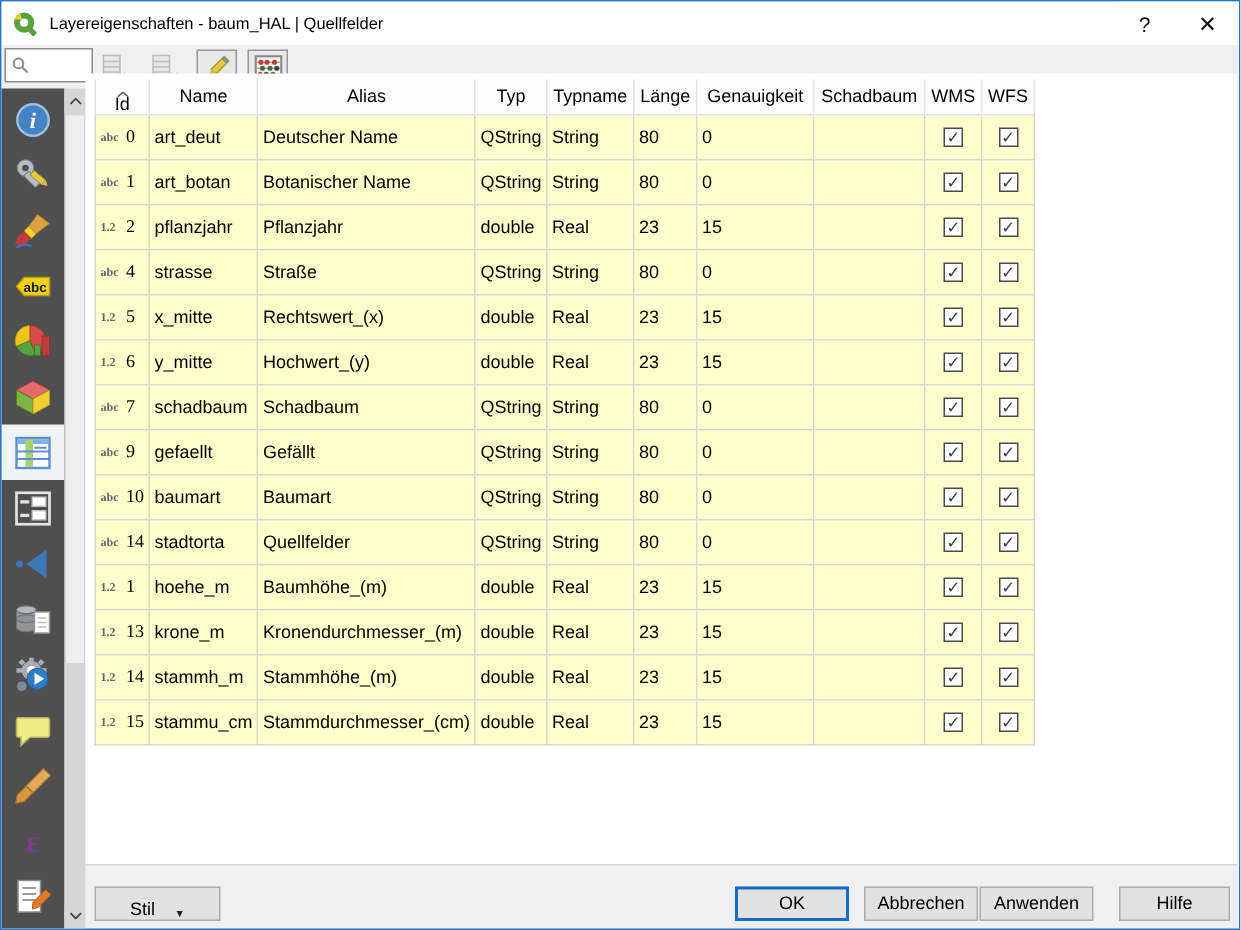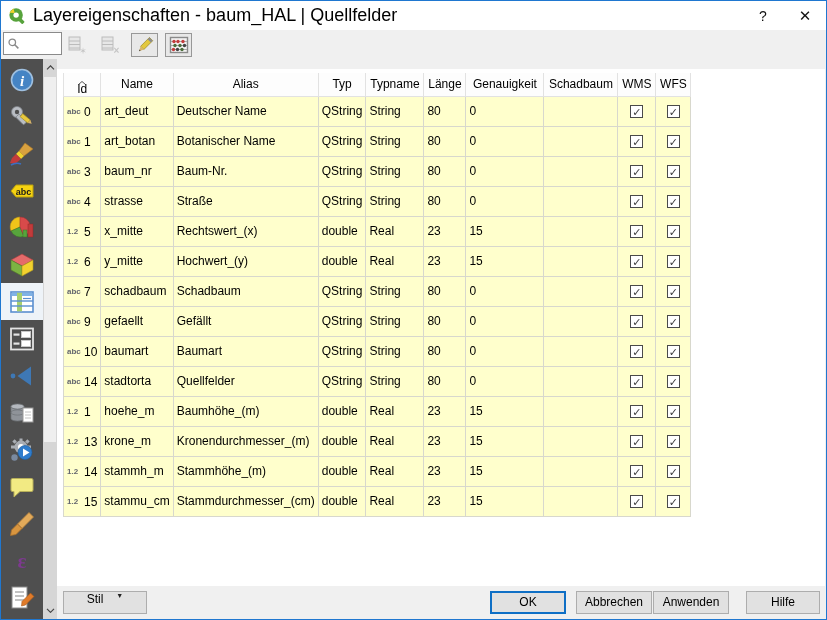--- a/index.html
+++ b/index.html
@@ -2,21 +2,21 @@
 <html><head>
 <meta charset="utf-8">
 <style>
   html,body{margin:0;padding:0;background:#fff;}
   *{box-sizing:border-box;}
   .win{position:relative;width:827px;height:620px;border:1px solid #1f77d0;background:#f0f0f0;
        font-family:"Liberation Sans",sans-serif;overflow:hidden;}
   
   .titlebar{position:absolute;left:0;top:0;right:0;height:29px;background:#fff;display:flex;align-items:center;}
   .app-icon{margin-left:7px;display:flex;align-items:center;}
-  .title{margin-left:7px;font-size:18px;color:#000;}
+  .title{margin-left:7px;font-size:11px;color:#000;}
   .winbtns{margin-left:auto;display:flex;height:100%;}
   .tb-btn{width:42px;height:100%;border:none;background:#fff;font-size:14px;color:#111;padding:0;cursor:pointer;}
   .tb-btn.close{font-size:15px;}
   
   .toolbar{position:absolute;left:0;top:29px;right:0;height:29px;background:#f0f0f0;}
   .searchbox{position:absolute;left:2px;top:2px;width:59px;height:23px;background:#fff;border:1px solid #8a8a8a;
              display:flex;align-items:center;padding-left:3px;}
   .searchbox input{border:none;outline:none;width:36px;font-size:11px;font-family:"Liberation Sans",sans-serif;background:transparent;}
   .tool{position:absolute;top:3px;width:27px;height:24px;padding:1px;background:transparent;border:1px solid transparent;
         display:flex;align-items:center;justify-content:center;cursor:pointer;}
@@ -26,37 +26,37 @@
   .side-item{width:42px;height:37px;border:none;background:transparent;display:flex;align-items:center;justify-content:center;
              padding:0;cursor:pointer;}
   .side-item.selected{background:#eef3f8;}
   .side-scroll{position:absolute;left:42px;top:58px;bottom:0;width:14px;background:#d6d6d6;}
   .scroll-arrow{position:absolute;left:0;width:14px;height:15px;display:flex;align-items:center;justify-content:center;
                 background:#d6d6d6;border:none;padding:0;cursor:pointer;}
   .scroll-arrow.up{top:1px;}
   .scroll-arrow.down{bottom:1px;}
   .scroll-thumb{position:absolute;left:1px;top:18px;width:12px;height:365px;background:#efefef;}
   
-  .content{position:absolute;left:56px;top:68px;right:1px;height:528px;background:#fff;border-bottom:1px solid #d5d5d5;}
+  .content{position:absolute;left:56px;top:48px;right:1px;height:528px;background:#fff;border-bottom:1px solid #d5d5d5;}
   table{position:absolute;left:6px;top:4px;border-collapse:collapse;table-layout:fixed;font-size:12px;color:#000;}
   th{height:23px;font-weight:normal;background:#fdfdfd;border:1px solid #e2e2e2;border-top:none;text-align:center;
      font-size:12px;padding:0 2px;white-space:nowrap;overflow:hidden;cursor:pointer;}
   th.idhead{line-height:8px;padding-top:1px;}
   td{height:30px;background:#ffffcc;border:1px solid #d8d8cd;padding:0 3px;white-space:nowrap;overflow:hidden;}
-  td.c-id{padding-left:3px;}
+  td.c-id{padding-left:3px;font-family:Liberation Serif, serif;}
   .ticon{display:inline-block;width:17px;font-size:8px;font-weight:bold;color:#63666e;vertical-align:middle;}
   .idnum{vertical-align:middle;}
   td.c-cb{text-align:center;}
   .cb{display:inline-block;width:13px;height:13px;background:#fff;border:1px solid #4a4a4a;font-size:11px;line-height:12px;
       color:#3c3c3c;text-align:center;vertical-align:middle;cursor:pointer;}
   
   .bottombar{position:absolute;left:56px;right:1px;bottom:1px;height:32px;background:#f0f0f0;display:flex;align-items:center;}
   .btn{height:23px;background:#e1e1e1;border:1px solid #adadad;font-size:12px;font-family:"Liberation Sans",sans-serif;
        color:#000;cursor:pointer;padding:0;}
-  .btn-style{width:84px;margin-left:6px;display:flex;align-items:flex-start;justify-content:center;gap:13px;}
+  .btn-style{width:84px;margin-left:6px;display:flex;align-items:flex-end;justify-content:center;gap:13px;}
   .btn-style .tri{font-size:7px;color:#222;}
   .rightbtns{margin-left:auto;display:flex;align-items:flex-end;}
   .btn-ok{width:76px;border:2px solid #0f6fc5;}
   .btn-cancel{width:76px;margin-left:10px;}
   .btn-apply{width:76px;margin-left:1px;}
   .btn-help{width:74px;margin-left:17px;margin-right:5px;}
 </style>
 </head>
 <body>
 
@@ -326,27 +326,27 @@
             <td>Botanischer Name</td>
             <td>QString</td>
             <td>String</td>
             <td>80</td>
             <td>0</td>
             <td></td>
             <td class="c-cb"><span class="cb">✓</span></td>
             <td class="c-cb"><span class="cb">✓</span></td>
           </tr>
           <tr>
-            <td class="c-id"><span class="ticon">abc</span><span class="idnum">3</span></td>
-            <td>baum_nr</td>
-            <td>Baum-Nr.</td>
-            <td>QString</td>
-            <td>String</td>
-            <td>80</td>
-            <td>0</td>
+            <td class="c-id"><span class="ticon">1.2</span><span class="idnum">2</span></td>
+            <td>pflanzjahr</td>
+            <td>Pflanzjahr</td>
+            <td>double</td>
+            <td>Real</td>
+            <td>23</td>
+            <td>15</td>
             <td></td>
             <td class="c-cb"><span class="cb">✓</span></td>
             <td class="c-cb"><span class="cb">✓</span></td>
           </tr>
           <tr>
             <td class="c-id"><span class="ticon">abc</span><span class="idnum">4</span></td>
             <td>strasse</td>
             <td>Straße</td>
             <td>QString</td>
             <td>String</td>

